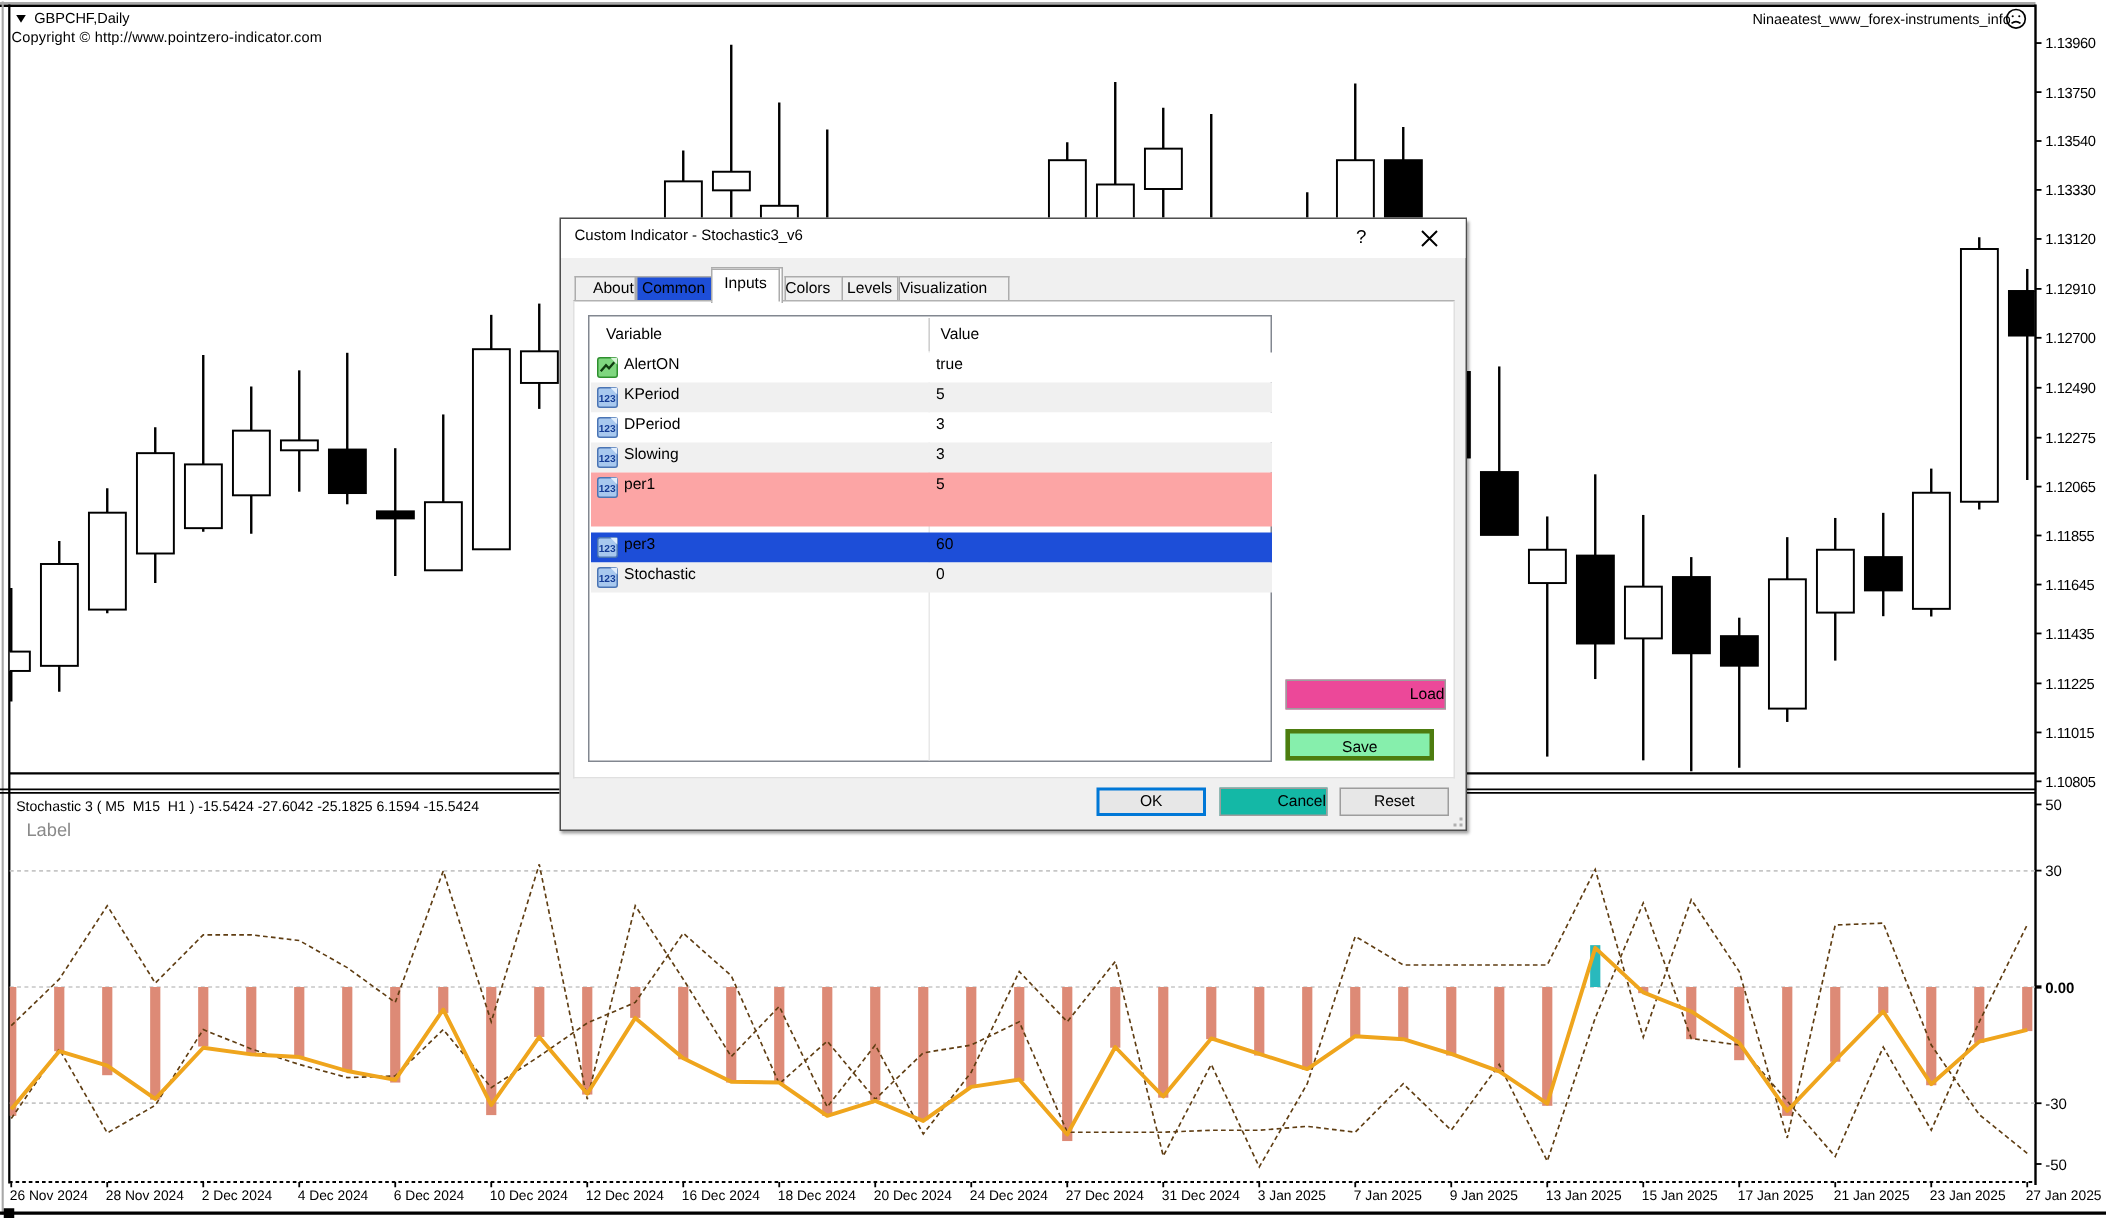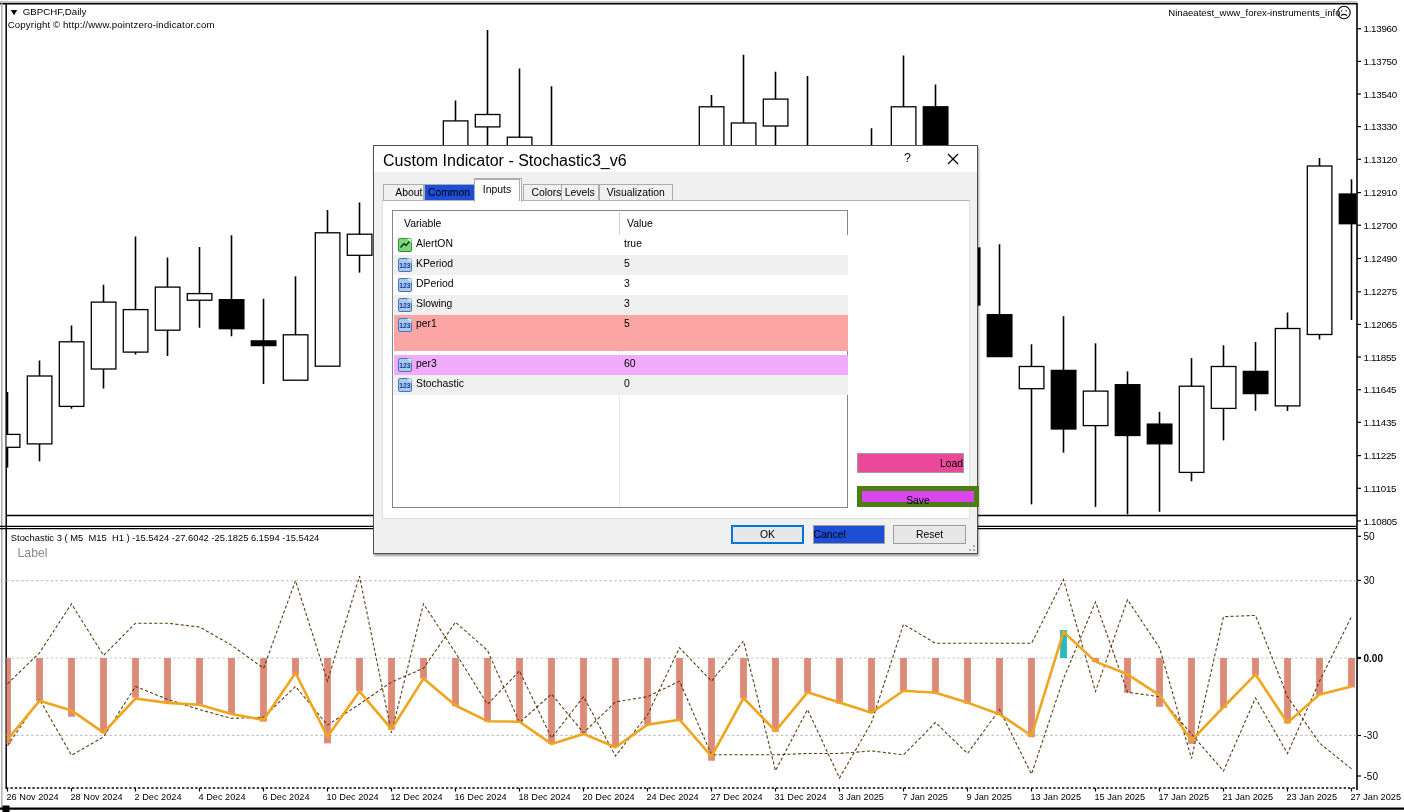--- a/index.html
+++ b/index.html
@@ -249,33 +249,33 @@
 <line x1="1223.5" y1="788" x2="1223.5" y2="791.5" stroke="#000" stroke-width="1.2"></line>
 <text x="1222.5" y="800.3" font-size="9.2" fill="#000">21 Jan 2025</text>
 <line x1="1287.5" y1="788" x2="1287.5" y2="791.5" stroke="#000" stroke-width="1.2"></line>
 <text x="1286.5" y="800.3" font-size="9.2" fill="#000">23 Jan 2025</text>
 <line x1="1351.5" y1="788" x2="1351.5" y2="791.5" stroke="#000" stroke-width="1.2"></line>
 <text x="1401" y="800.3" font-size="9.2" fill="#000" text-anchor="end">27 Jan 2025</text>
 </svg>
 
 <div style="position:absolute;left:373px;top:145px;width:604.5px;height:408.5px;background:#f0f0f0;border:1px solid #4e4e4e;box-shadow:1px 2px 2px rgba(0,0,0,0.38);font-size:10.4px;color:#000">
   <div style="position:absolute;left:0;top:0;width:100%;height:26px;background:#ffffff">
-    <span style="position:absolute;left:9px;top:6px;font-size:16px">Custom Indicator - Stochastic3_v6</span>
+    <span style="position:absolute;left:9px;top:6px;font-size:10px">Custom Indicator - Stochastic3_v6</span>
     <span style="position:absolute;left:530px;top:5px;font-size:12.5px">?</span>
     <svg width="12" height="12" style="position:absolute;left:573px;top:7px">
         <path d="M1 1 L11 11 M11 1 L1 11" stroke="#000" stroke-width="1.3"></path>
       </svg>
   </div>
   <div style="position:absolute;left:8px;top:53.5px;width:588px;height:319px;border:1px solid #e0e0e0;border-top:1px solid #b2b2b2;background:#ffffff"></div>
   <div style="position:absolute;left:8.5px;top:37.5px;width:41px;height:16.5px;background:#f0f0f0;border:1px solid #acacac;border-bottom:none;z-index:2;text-align:right;line-height:15px">About</div>
     <div style="position:absolute;left:49.5px;top:37.5px;width:51px;height:16.5px;background:#1d4ed8;border:1px solid #acacac;border-bottom:none;z-index:2;text-align:center;line-height:15px">Common</div>
     <div style="position:absolute;left:100px;top:32px;width:47.5px;height:24px;background:#ffffff;border:1px solid #acacac;border-bottom:none;z-index:3;text-align:center;line-height:22px">Inputs</div>
-    <div style="position:absolute;left:148.5px;top:37.5px;width:48px;height:16.5px;background:#f0f0f0;border:1px solid #acacac;border-bottom:none;z-index:2;text-align:center;line-height:15px">Colors</div>
+    <div style="position:absolute;left:148.5px;top:37.5px;width:48px;height:16.5px;background:#f0f0f0;border:1px solid #acacac;border-bottom:none;z-index:2;line-height:15px">Colors</div>
     <div style="position:absolute;left:186.5px;top:37.5px;width:38.5px;height:16.5px;background:#f0f0f0;border:1px solid #acacac;border-bottom:none;z-index:2;text-align:center;line-height:15px">Levels</div>
-    <div style="position:absolute;left:225px;top:37.5px;width:73.5px;height:16.5px;background:#f0f0f0;border:1px solid #acacac;border-bottom:none;z-index:2;text-align:center;line-height:15px">Visualization</div>
+    <div style="position:absolute;left:225px;top:37.5px;width:73.5px;height:16.5px;background:#f0f0f0;border:1px solid #acacac;border-bottom:none;z-index:2;line-height:15px">Visualization</div>
   <div style="position:absolute;left:102px;top:34px;width:43.5px;height:21px;background:#fff;z-index:4"></div>
   <div style="position:absolute;left:100px;top:33px;width:46px;height:21.5px;background:#fff;border:1px solid #acacac;border-bottom:none;z-index:5;text-align:center;line-height:20px">Inputs</div>
   <div style="position:absolute;left:18px;top:64px;width:456px;height:298px;background:#ffffff;border:1px solid #828790;z-index:6">
     <div style="position:absolute;left:226px;top:1px;width:1px;height:295px;background:#e8e8e8"></div>
     <div style="position:absolute;left:226px;top:1px;width:1px;height:22px;background:#cfcfcf"></div>
     <span style="position:absolute;left:11px;top:6.5px">Variable</span>
     <span style="position:absolute;left:234px;top:6.5px">Value</span>
     <div style="position:absolute;left:1px;top:24px;width:454px;height:20px;background:#ffffff">
         <div style="position:absolute;left:0;top:0;width:14px;height:14px">
           <svg width="14" height="14" style="position:absolute;left:4px;top:3px">
@@ -324,21 +324,21 @@
         <div style="position:absolute;left:0;top:0;width:14px;height:14px">
           <svg width="14" height="14" style="position:absolute;left:4px;top:3px">
             <rect x="0.5" y="0.5" width="13" height="13" rx="1.5" fill="#a8c8ee" stroke="#4a74b4"></rect>
             <path d="M 9 0.5 L 13.5 0.5 L 13.5 5 Z" fill="#e2eefc" stroke="none"></path>
             <text x="6.8" y="10.2" font-size="6.8" font-weight="bold" fill="#153c96" text-anchor="middle" font-family="Liberation Sans">123</text>
           </svg>
         </div>
         <span style="position:absolute;left:22px;top:3px">per1</span>
         <span style="position:absolute;left:230px;top:3px">5</span>
       </div>
-      <div style="position:absolute;left:1px;top:144px;width:454px;height:20px;background:#f0abfc">
+      <div style="position:absolute;left:1px;top:144px;width:454px;height:20px;background:#1d4ed8">
         <div style="position:absolute;left:0;top:0;width:14px;height:14px">
           <svg width="14" height="14" style="position:absolute;left:4px;top:3px">
             <rect x="0.5" y="0.5" width="13" height="13" rx="1.5" fill="#a8c8ee" stroke="#4a74b4"></rect>
             <path d="M 9 0.5 L 13.5 0.5 L 13.5 5 Z" fill="#e2eefc" stroke="none"></path>
             <text x="6.8" y="10.2" font-size="6.8" font-weight="bold" fill="#153c96" text-anchor="middle" font-family="Liberation Sans">123</text>
           </svg>
         </div>
         <span style="position:absolute;left:22px;top:3px">per3</span>
         <span style="position:absolute;left:230px;top:3px">60</span>
       </div>
@@ -348,23 +348,23 @@
             <rect x="0.5" y="0.5" width="13" height="13" rx="1.5" fill="#a8c8ee" stroke="#4a74b4"></rect>
             <path d="M 9 0.5 L 13.5 0.5 L 13.5 5 Z" fill="#e2eefc" stroke="none"></path>
             <text x="6.8" y="10.2" font-size="6.8" font-weight="bold" fill="#153c96" text-anchor="middle" font-family="Liberation Sans">123</text>
           </svg>
         </div>
         <span style="position:absolute;left:22px;top:3px">Stochastic</span>
         <span style="position:absolute;left:230px;top:3px">0</span>
       </div>
   </div>
   <div style="position:absolute;left:483px;top:306.5px;width:107px;height:20.5px;background:#ec4899;border:1px solid #9d9d9d;text-align:right;line-height:19px;z-index:6">Load</div>
-  <div style="position:absolute;left:483px;top:340px;width:122px;height:20.5px;background:#d946ef;border:5px solid #4d7c0f;text-align:center;line-height:19px;z-index:6">Save</div>
+  <div style="position:absolute;left:483px;top:340px;width:99px;height:20.5px;background:#86efac;border:3px solid #4d7c0f;text-align:center;line-height:19px;z-index:6">Save</div>
   <div style="position:absolute;left:357px;top:378.5px;width:73px;height:19px;background:#e7e7e7;border:2px solid #0078d7;text-align:center;line-height:15px;z-index:6">OK</div>
-  <div style="position:absolute;left:438.5px;top:378.5px;width:72.5px;height:19px;background:#1d4ed8;border:1px solid #9d9d9d;text-align:left;line-height:17px;z-index:6">Cancel</div>
+  <div style="position:absolute;left:438.5px;top:378.5px;width:72.5px;height:19px;background:#14b8a6;border:1px solid #9d9d9d;text-align:right;line-height:17px;z-index:6">Cancel</div>
   <div style="position:absolute;left:519px;top:378.5px;width:73px;height:19px;background:#e7e7e7;border:1px solid #9d9d9d;text-align:center;line-height:17px;z-index:6">Reset</div>
   <svg width="10" height="10" style="position:absolute;right:1px;bottom:1px;z-index:7">
     <g fill="#b0b0b0">
         <rect x="7" y="7" width="2" height="2"></rect>
         <rect x="7" y="3" width="2" height="2"></rect>
         <rect x="3" y="7" width="2" height="2"></rect>
       </g>
   </svg>
 </div>
 

